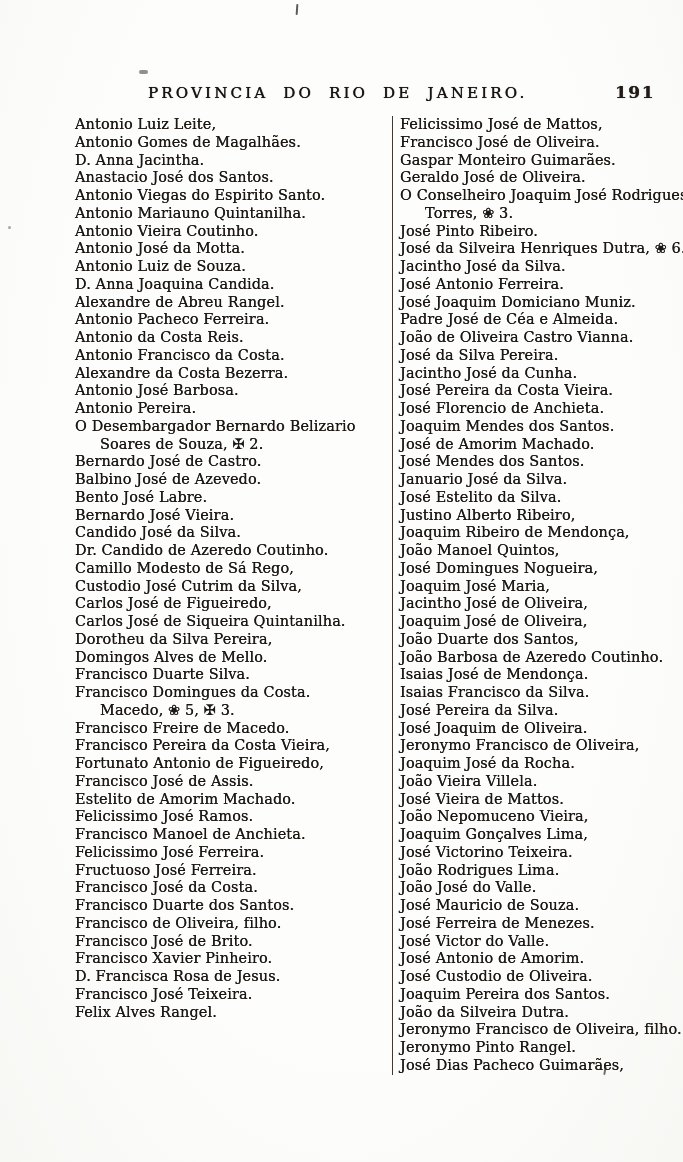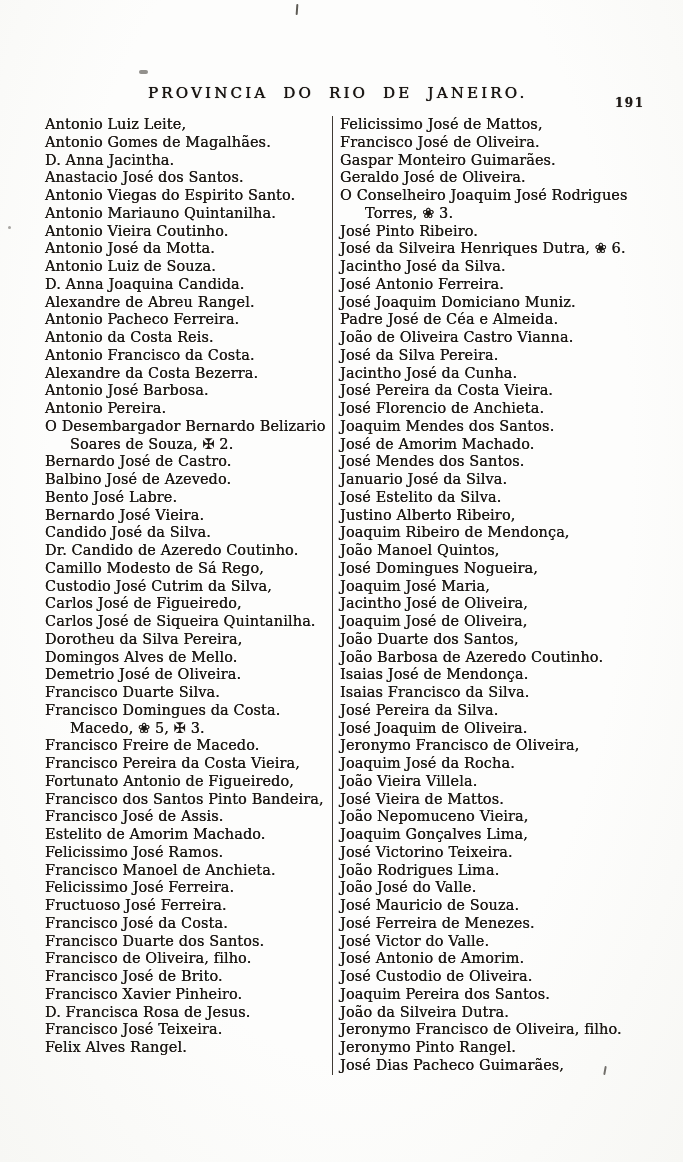--- a/index.html
+++ b/index.html
@@ -22,34 +22,34 @@
     font-size:15px;
     font-weight:normal;
     letter-spacing:3.2px;
     word-spacing:7px;
     white-space:nowrap;
     color:#171310;
     text-shadow:0 0 .7px rgba(23,19,16,.9), .4px .4px .5px rgba(23,19,16,.4);
   }
   .page-number{
     position:absolute;
-    left:615px;top:96px;
-    font-size:12px;
+    left:615px;top:82px;
+    font-size:17px;
     font-weight:bold;
     letter-spacing:1.5px;
     color:#201b17;
     text-shadow:0 0 .7px rgba(23,19,16,.85);
   }
   .cols{
     position:absolute;
     top:116px;left:45px;
     display:flex;
     align-items:flex-start;
   }
-  .col{width:287px;}
+  .col{width:287px;margin-left:30px;}
   .col.right{
     width:330px;
     border-left:1.4px solid #403a34;
     padding-left:7px;
   }
   .line{
     font-size:14.4px;
     line-height:17.75px;
     white-space:nowrap;
     letter-spacing:.15px;
@@ -97,28 +97,26 @@
         <div class="line">Bento José Labre.</div>
         <div class="line">Bernardo José Vieira.</div>
         <div class="line">Candido José da Silva.</div>
         <div class="line">Dr. Candido de Azeredo Coutinho.</div>
         <div class="line">Camillo Modesto de Sá Rego,</div>
         <div class="line">Custodio José Cutrim da Silva,</div>
         <div class="line">Carlos José de Figueiredo,</div>
         <div class="line">Carlos José de Siqueira Quintanilha.</div>
         <div class="line">Dorotheu da Silva Pereira,</div>
         <div class="line">Domingos Alves de Mello.</div>
-        <div class="line">Demetrio José de Oliveira.</div>
         <div class="line">Francisco Duarte Silva.</div>
         <div class="line">Francisco Domingues da Costa.</div>
         <div class="line indent">Macedo, ❀ 5, ✠ 3.</div>
         <div class="line">Francisco Freire de Macedo.</div>
         <div class="line">Francisco Pereira da Costa Vieira,</div>
         <div class="line">Fortunato Antonio de Figueiredo,</div>
-        <div class="line">Francisco dos Santos Pinto Bandeira,</div>
         <div class="line">Francisco José de Assis.</div>
         <div class="line">Estelito de Amorim Machado.</div>
         <div class="line">Felicissimo José Ramos.</div>
         <div class="line">Francisco Manoel de Anchieta.</div>
         <div class="line">Felicissimo José Ferreira.</div>
         <div class="line">Fructuoso José Ferreira.</div>
         <div class="line">Francisco José da Costa.</div>
         <div class="line">Francisco Duarte dos Santos.</div>
         <div class="line">Francisco de Oliveira, filho.</div>
         <div class="line">Francisco José de Brito.</div>

